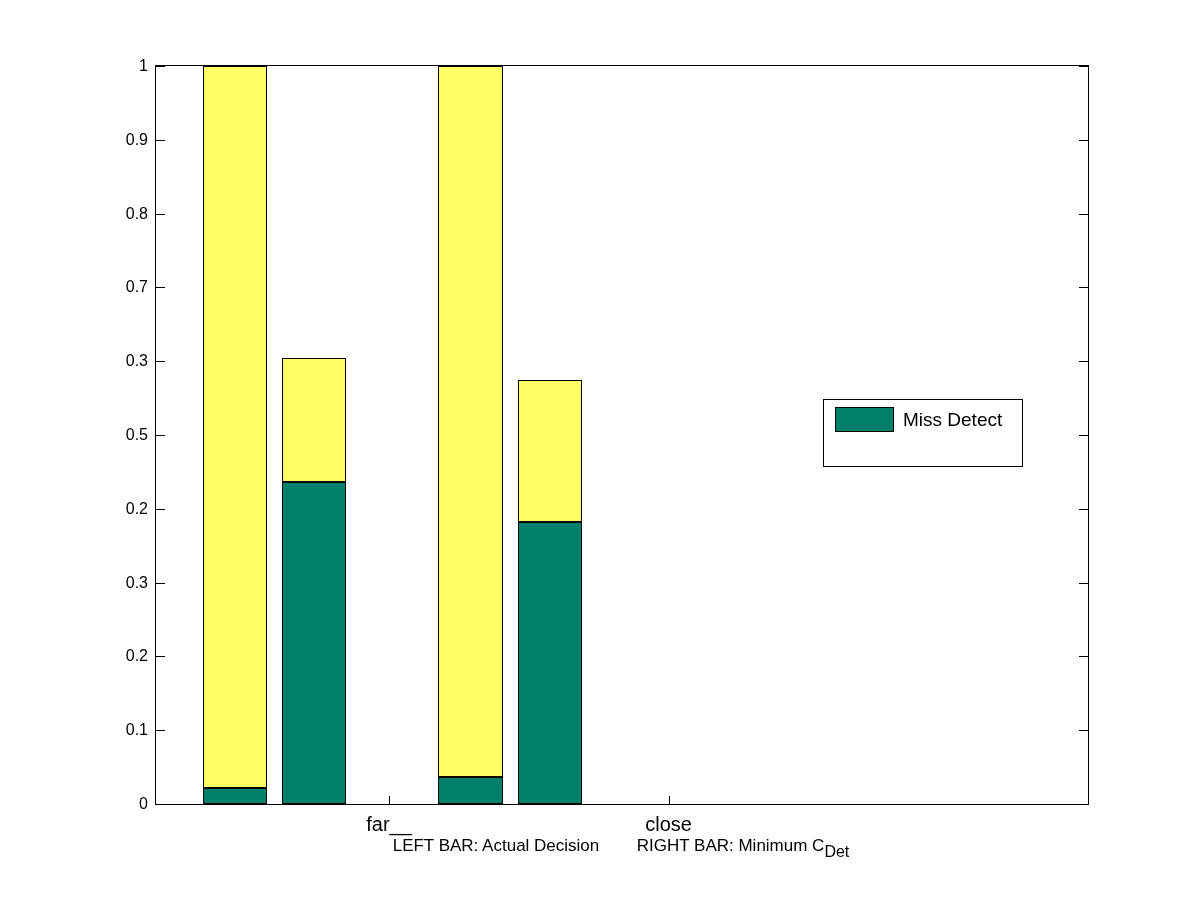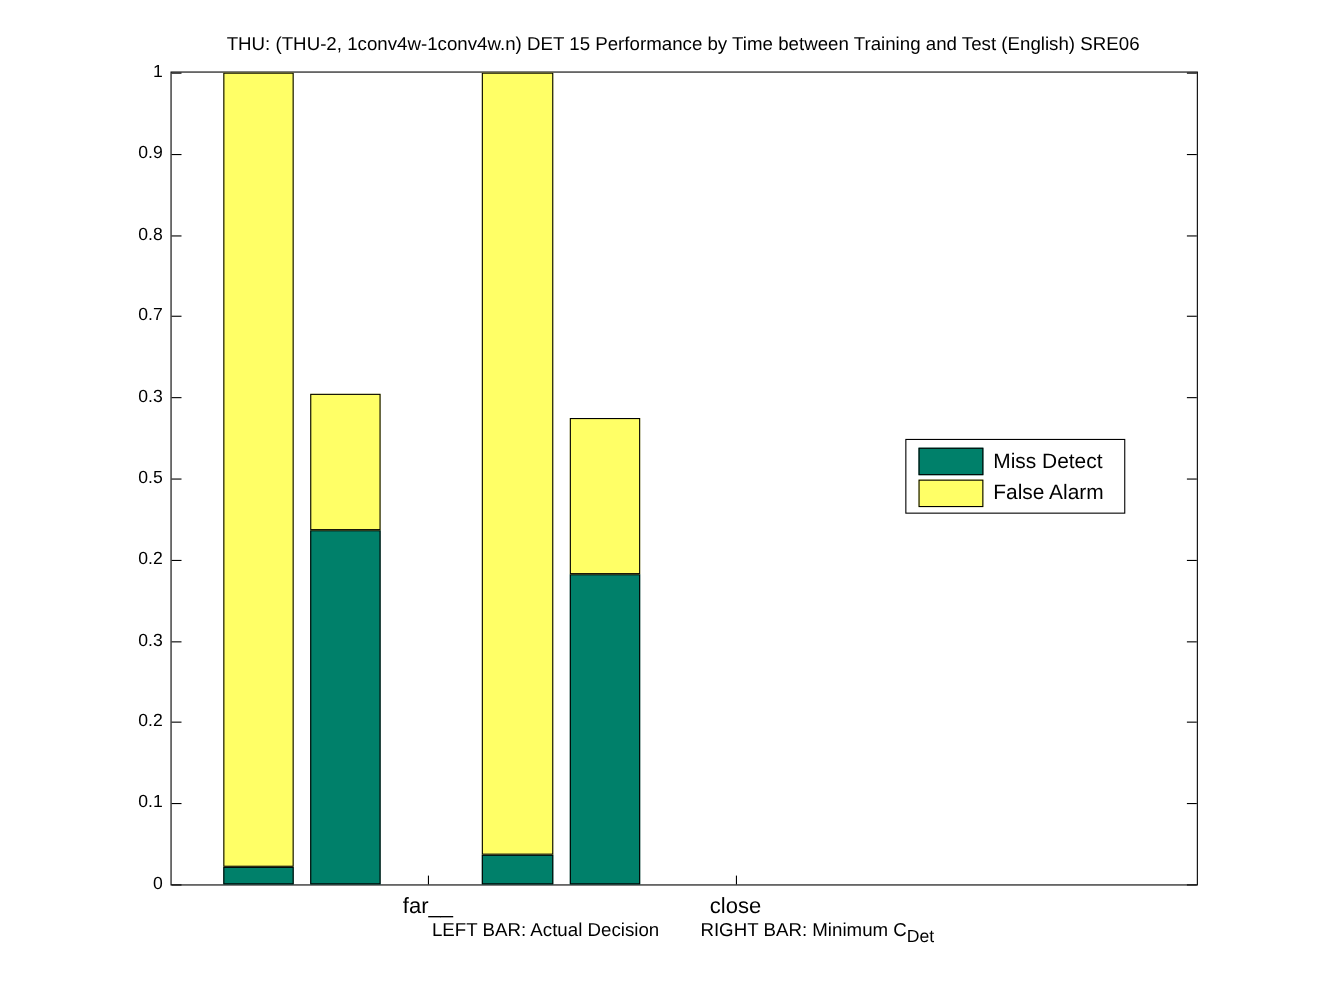--- a/index.html
+++ b/index.html
@@ -157,21 +157,20 @@
   #caption sub {
     font-size: 16px;
     vertical-align: -0.35em;
   }
 </style>
 </head>
 <body>
 
 <div id="figure">
 
-  <div id="chart-title">THU: (THU-2, 1conv4w-1conv4w.n) DET 15 Performance by Time between Training and Test (English) SRE06</div>
 
   <div id="plot-area">
     <div id="plot-inner">
       <div id="yticks">
           <div class="ytick-mark" style="top: 100%;"></div>
           <div class="ytick-mark right" style="top: 100%;"></div>
           <div class="ytick-label" style="top: 100%;">0</div>
           <div class="ytick-mark" style="top: 90%;"></div>
           <div class="ytick-mark right" style="top: 90%;"></div>
           <div class="ytick-label" style="top: 90%;">0.1</div>
@@ -228,24 +227,20 @@
           </div>
         </div>
     </div>
   </div>
 
   <div id="legend">
     <div class="legend-row" style="top:6px;">
       <span class="legend-swatch" style="background:#00806A;"></span>
       <span class="legend-label">Miss Detect</span>
     </div>
-    <div class="legend-row" style="top:35px;">
-      <span class="legend-swatch" style="background:#FFFF66;"></span>
-      <span class="legend-label">False Alarm</span>
-    </div>
   </div>
 
   <div id="caption">
     <span>LEFT BAR: Actual Decision</span>
     <span class="gap"></span>
     <span><span>RIGHT BAR: Minimum C</span><sub>Det</sub></span>
   </div>
 
 </div>
 

